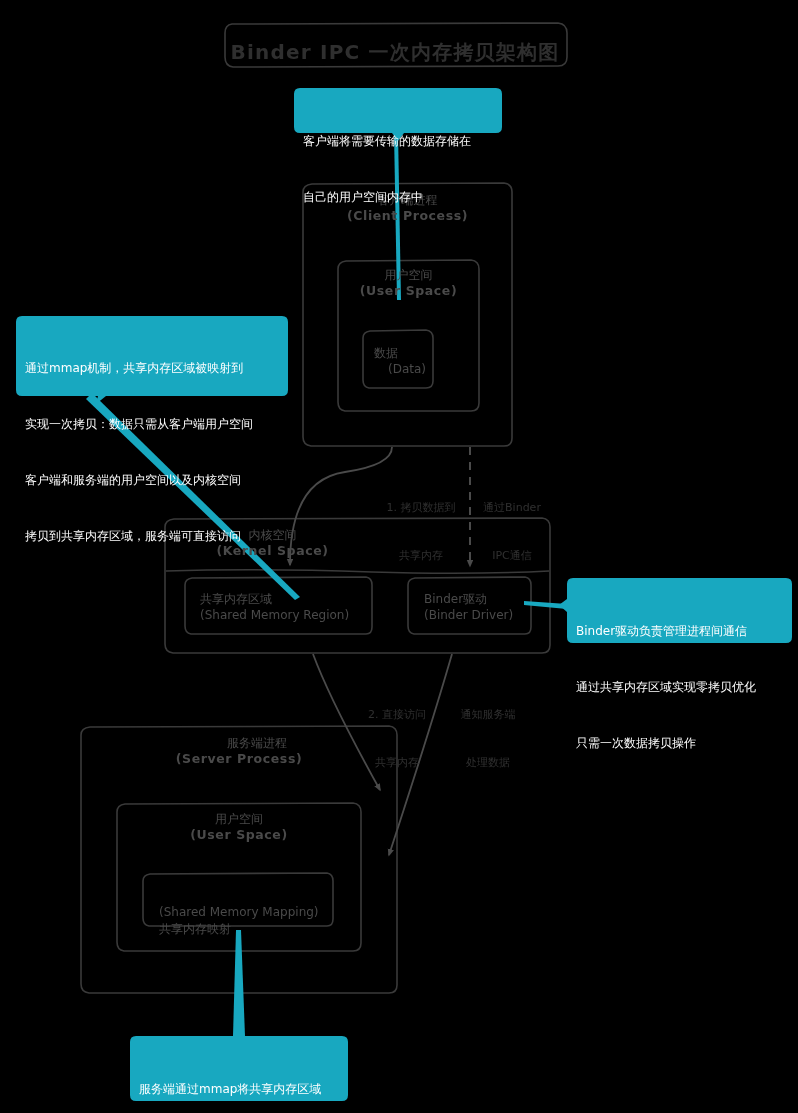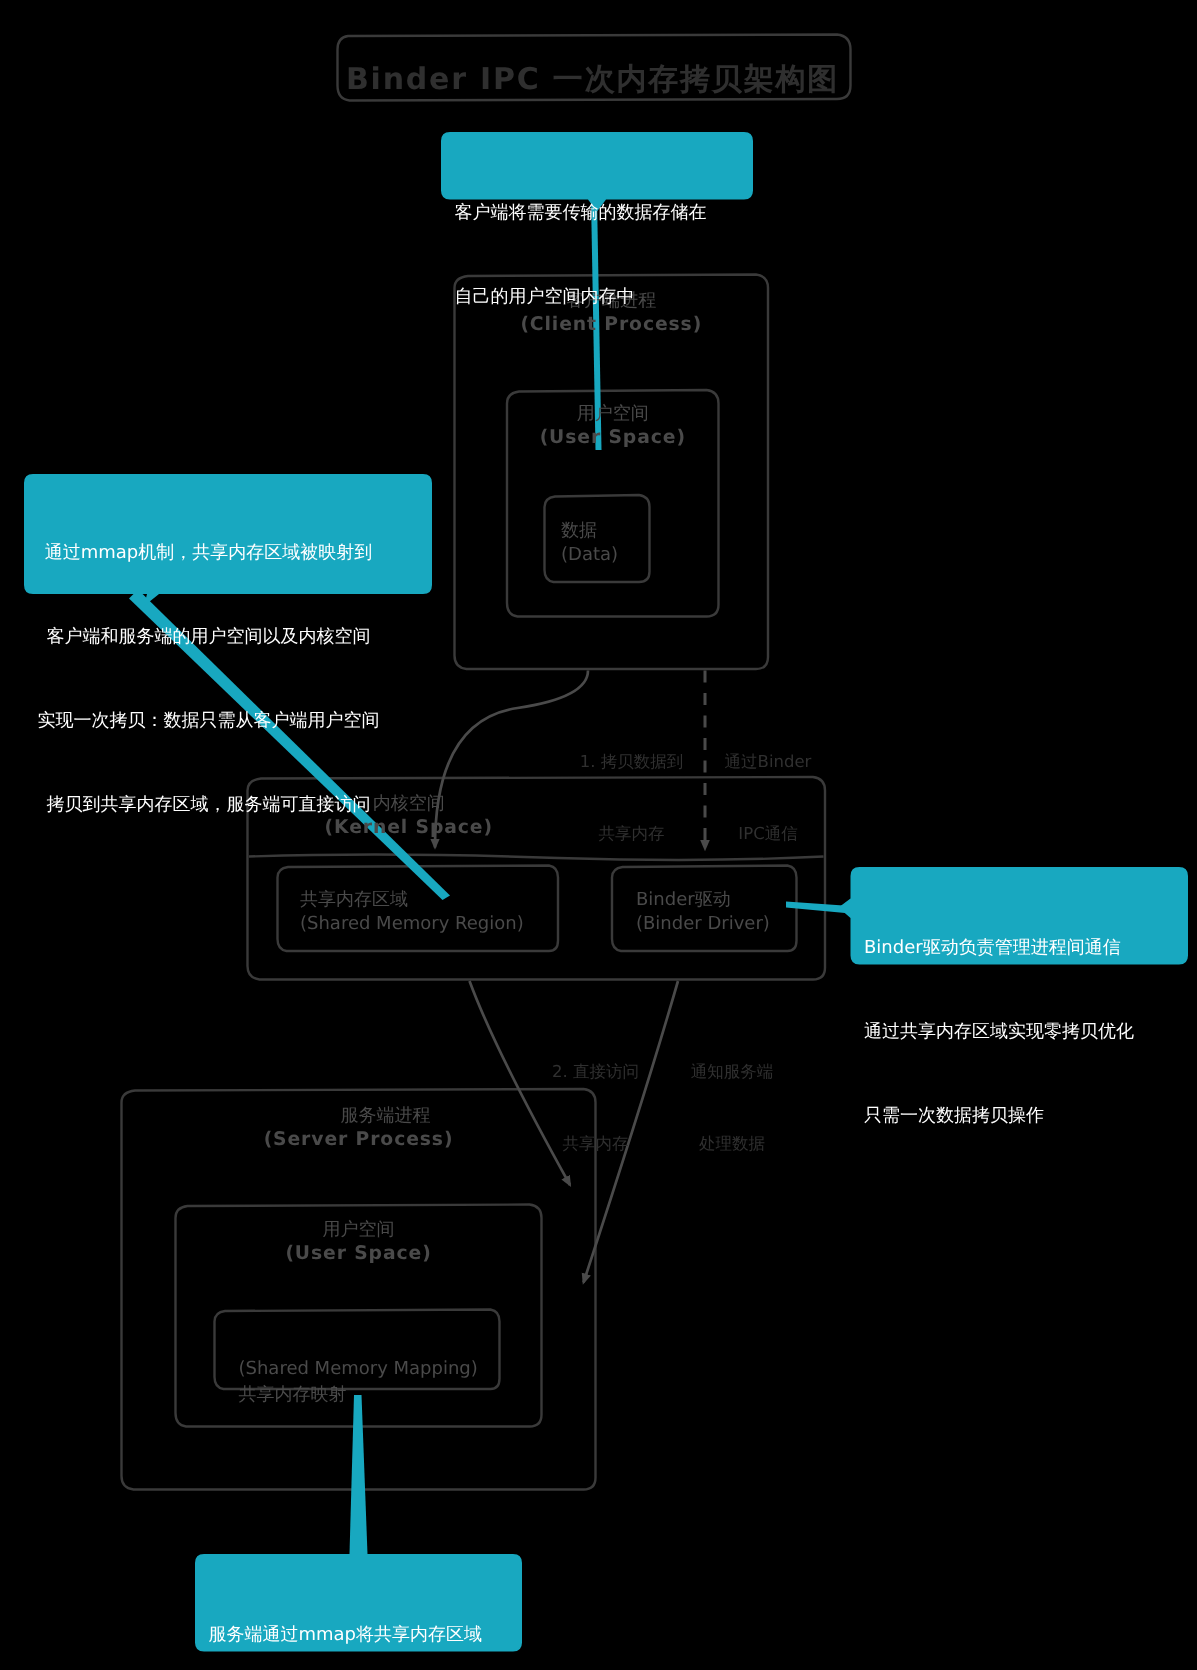--- a/index.html
+++ b/index.html
@@ -104,21 +104,21 @@
     <span>Binder IPC 一次内存拷贝架构图</span>
   </div>
 
   <div class="lbl en" style="left:303px;top:207px;width:209px;">(Client Process)</div>
   <div class="lbl cn" style="left:303px;top:192px;width:209px;">客户端进程</div>
 
   <div class="lbl cn" style="left:338px;top:267px;width:141px;">用户空间</div>
   <div class="lbl en" style="left:338px;top:282px;width:141px;">(User Space)</div>
 
   <div class="boxlbl" style="left:374px;top:344px;">数据</div>
-  <div class="boxlbl" style="left:374px;top:360px;">(Data)</div>
+  <div class="boxlbl" style="left:388px;top:360px;">(Data)</div>
 
   <div class="lbl cn" style="left:165px;top:527px;width:215px;">内核空间</div>
   <div class="lbl en" style="left:165px;top:542px;width:215px;">(Kernel Space)</div>
 
   <div class="boxlbl" style="left:200px;top:590px;">共享内存区域</div>
   <div class="boxlbl" style="left:200px;top:606px;">(Shared Memory Region)</div>
 
   <div class="boxlbl" style="left:424px;top:590px;">Binder驱动</div>
   <div class="boxlbl" style="left:424px;top:606px;">(Binder Driver)</div>
 
@@ -146,24 +146,24 @@
   <div class="arrlbl" style="left:452px;top:675px;width:72px;">
     <div>通知服务端</div>
     <div>处理数据</div>
   </div>
 
   <div class="callout" style="left:303px;top:95px;">
     <div>客户端将需要传输的数据存储在</div>
     <div>自己的用户空间内存中</div>
   </div>
 
-  <div class="callout" style="left:25px;top:322px;text-align:center;">
+  <div class="callout" style="left:25px;top:322px;">
     <div>通过mmap机制，共享内存区域被映射到</div>
+    <div>实现一次拷贝：数据只需从客户端用户空间</div>
     <div>客户端和服务端的用户空间以及内核空间</div>
-    <div>实现一次拷贝：数据只需从客户端用户空间</div>
     <div>拷贝到共享内存区域，服务端可直接访问</div>
   </div>
 
   <div class="callout" style="left:576px;top:585px;">
     <div>Binder驱动负责管理进程间通信</div>
     <div>通过共享内存区域实现零拷贝优化</div>
     <div>只需一次数据拷贝操作</div>
   </div>
 
   <div class="callout" style="left:139px;top:1043px;">

